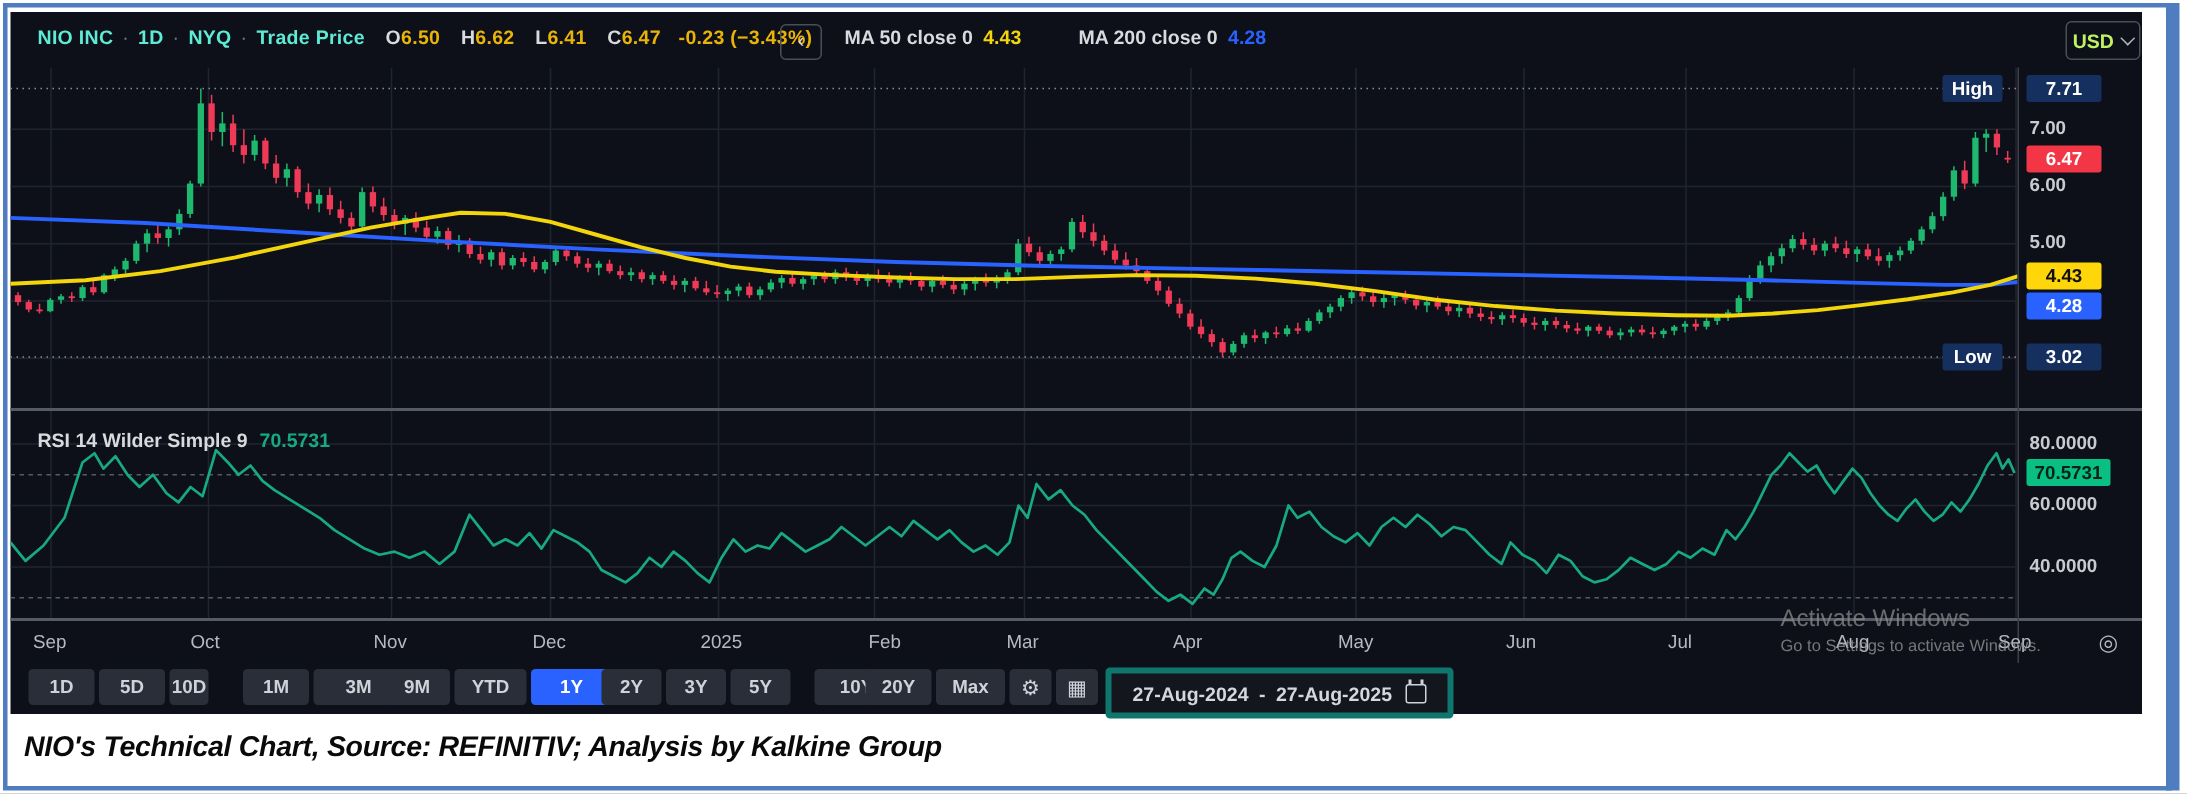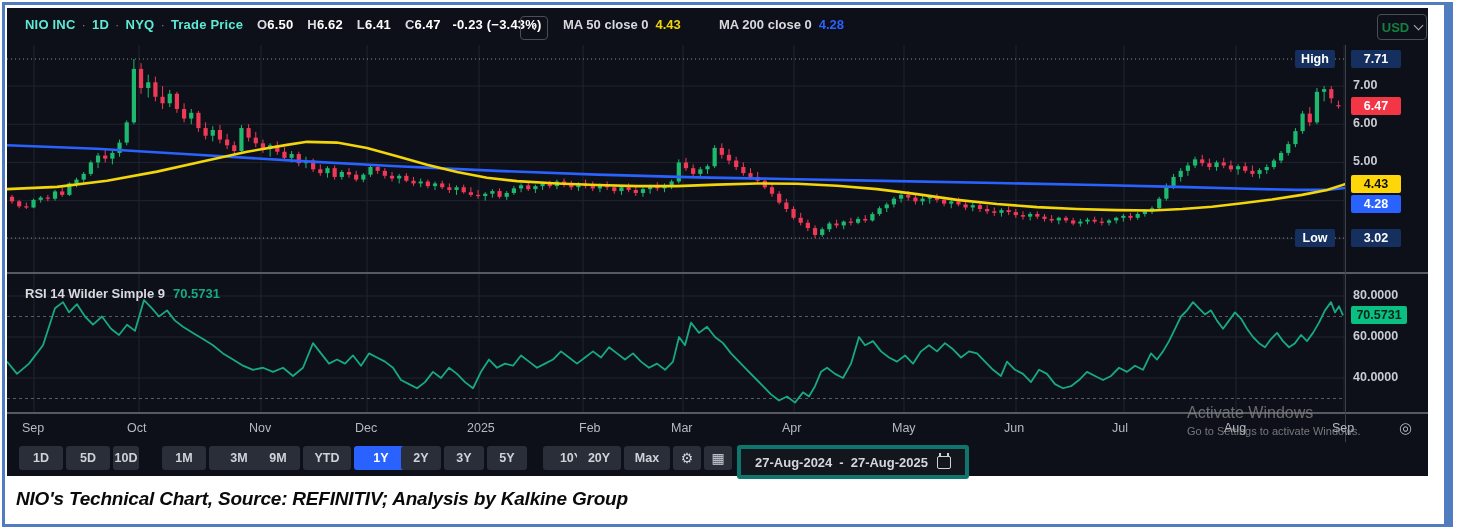--- a/index.html
+++ b/index.html
@@ -8,27 +8,27 @@
   .page-border{position:absolute;left:2px;top:2px;right:10px;bottom:2px;border:3px solid #4f7dc0;pointer-events:none;z-index:50;}
   .right-strip{position:absolute;top:2px;bottom:2px;left:1444px;width:9px;background:#4f7dc0;z-index:49;}
   #chart{position:absolute;left:7px;top:8px;width:1421px;height:468px;background:#0d1019;}
 
   
   #topbar{position:absolute;left:0;top:0;width:1421px;height:37px;display:flex;align-items:center;color:#d8dade;font-size:13px;}
   #symline{position:absolute;left:18px;top:9px;white-space:nowrap;letter-spacing:.2px;}
   #symline .dim{color:#5eead4;font-weight:bold;}
   #symline .sep{color:#787b86;margin:0 6px;}
   #symline .ohlc-k{color:#d8dade;margin-left:10px;font-weight:bold;}
-  #symline .dn{color:#ffffff;font-weight:bold;}
+  #symline .dn{color:#eab308;font-weight:bold;}
   #collapse-btn{position:absolute;left:513px;top:8px;width:26px;height:22px;border:1px solid #4a4e59;border-radius:4px;
     color:#d8dade;text-align:center;line-height:20px;font-size:13px;cursor:pointer;}
   .ma-lab{position:absolute;top:9px;white-space:nowrap;color:#d8dade;font-weight:bold;}
   .ma-val{font-weight:bold;margin-left:7px;}
   #usd-box{position:absolute;left:1370px;top:6px;width:48px;height:24px;border:1px solid #4a4e59;border-radius:4px;
-    color:#15803d;font-size:13px;font-weight:bold;display:flex;align-items:center;justify-content:center;gap:6px;}
+    color:#bef264;font-size:13px;font-weight:bold;display:flex;align-items:center;justify-content:center;gap:6px;}
   .caret{width:6px;height:6px;border-right:1.5px solid #aeb1ba;border-bottom:1.5px solid #aeb1ba;transform:rotate(45deg);margin-top:-3px;}
 
   
   #price-panel{position:absolute;left:0;top:37px;width:1421px;height:227px;}
   #rsi-panel{position:absolute;left:0;top:266px;width:1421px;height:138px;}
   .hsep{position:absolute;left:0;width:1421px;height:2px;background:#565a64;}
   #sep1{top:264px;} #sep2{top:404px;}
   #vsep{position:absolute;left:1338px;top:37px;width:1px;height:397px;background:#3c404b;}
   svg{position:absolute;left:0;top:0;}
 

